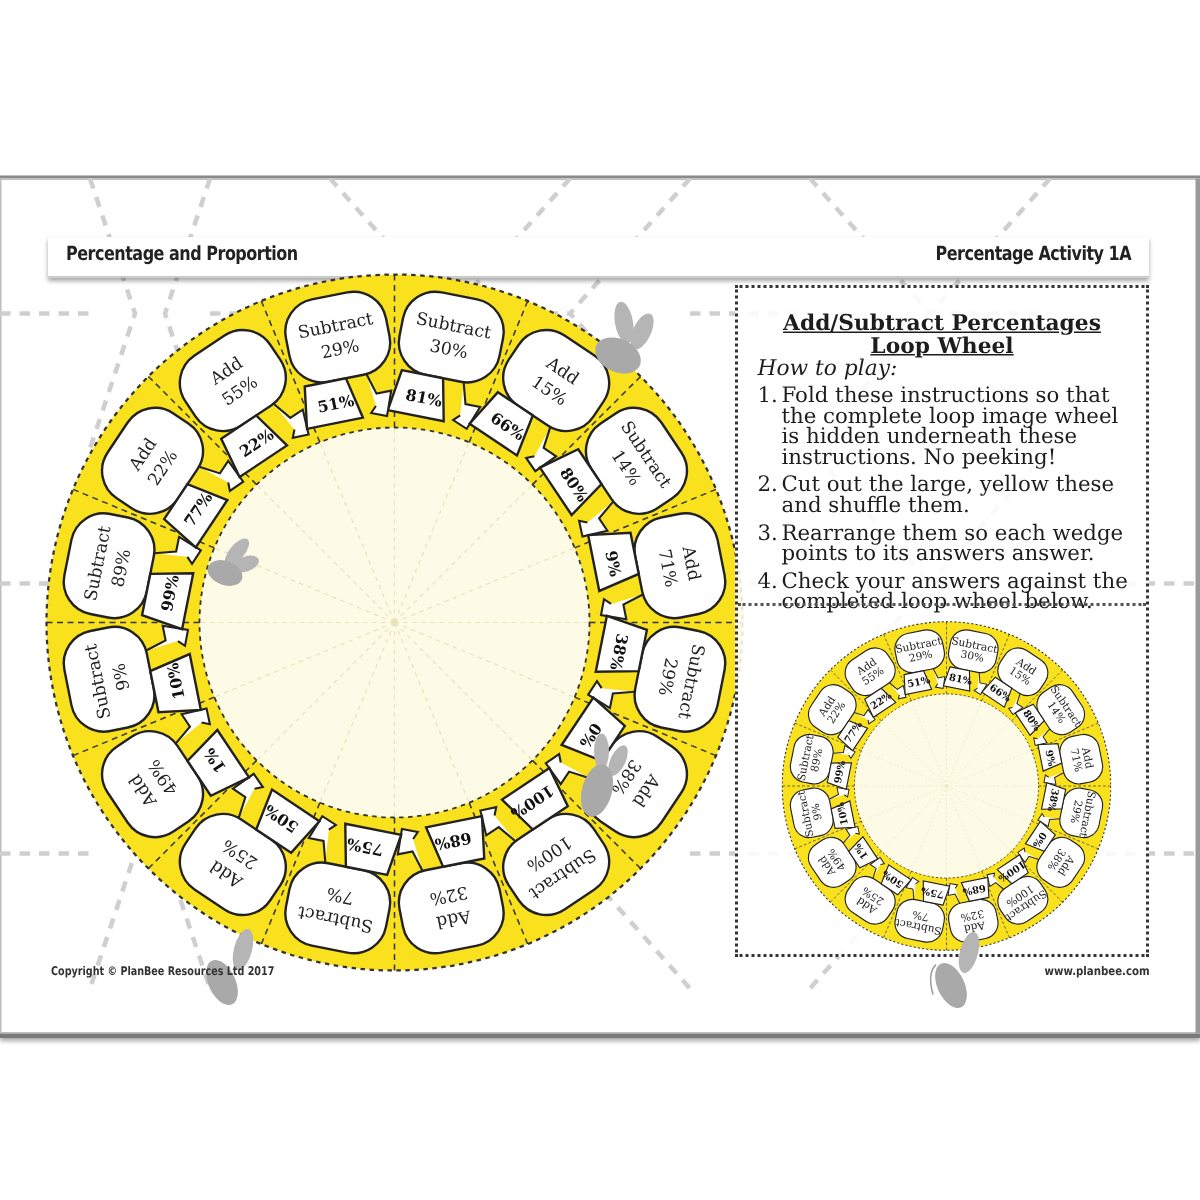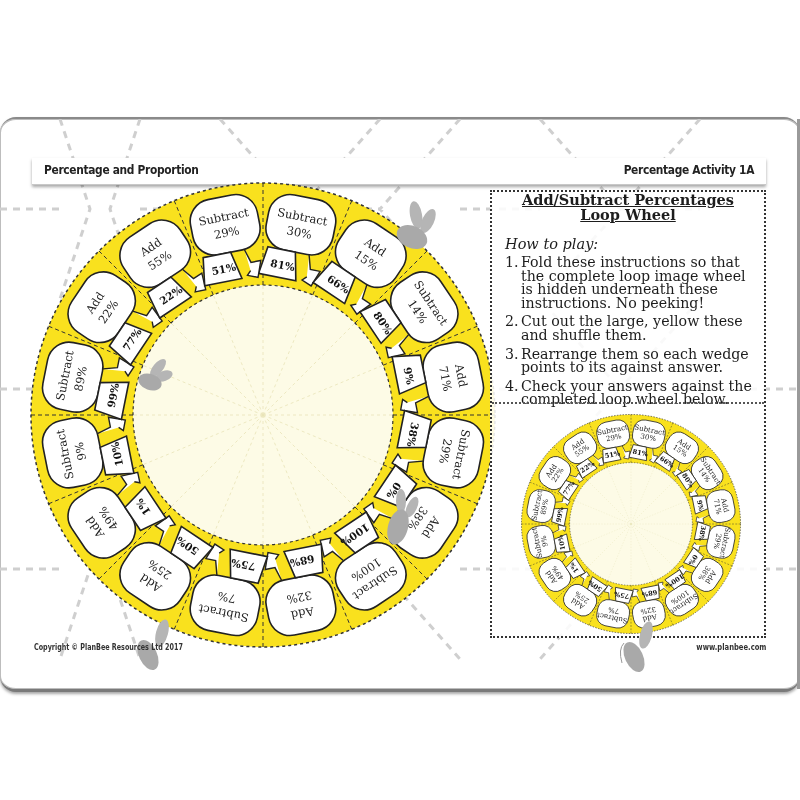--- a/index.html
+++ b/index.html
@@ -2,21 +2,20 @@
 <html><head>
 <meta charset="utf-8">
 <style>
   html, body { margin: 0; padding: 0; background: #ffffff; }
   body { width: 800px; height: 800px; position: relative; overflow: hidden; font-family: "DejaVu Serif", serif; }
   .sheet {
     position: absolute; left: 0; top: 117px; width: 800px; height: 570px;
     background: #ffffff;
     border-top: 2px solid #8a8a8a; border-bottom: 3px solid #7a7a7a;
     box-shadow: 0 2px 3px rgba(0,0,0,0.35), inset 0 0 0 1px #bdbdbd;
-    border-radius: 16px;
   }
   .sheet::before { content: ""; position: absolute; right: 0; top: 0; bottom: 0; width: 3px; background: #9a9a9a; }
   .bg-hex { position: absolute; left: 0; top: 0; width: 800px; height: 570px; }
   .title-bar {
     position: absolute; left: 32px; top: 39px; width: 734px; height: 26px;
     background: #ffffff;
     box-shadow: 0 2px 3px rgba(0,0,0,0.35);
     border-bottom: 1px solid #c8c8c8;
   }
   .title-left, .title-right {
@@ -25,23 +24,23 @@
   }
   .title-left { left: 12px; }
   .title-right { right: 12px; transform-origin: right center; }
   .wheel { position: absolute; left: 30px; top: 63px; width: 466px; height: 466px; }
   .instructions {
     position: absolute; left: 490px; top: 71px; width: 276px; height: 448px;
     border: 2px dotted #333; box-sizing: border-box; background: rgba(255,255,255,0.88);
   }
   .ins-title {
     text-align: center; font-weight: bold; font-size: 14.5px; text-decoration: underline;
-    color: #1d1d1d; margin-top: 0; line-height: 15px; padding: 0 8px;
+    color: #1d1d1d; margin-top: 16px; line-height: 15px; padding: 0 8px;
   }
-  .ins-sub { font-style: italic; font-size: 14.5px; margin: 14px 0 4px 13px; color: #1d1d1d; }
+  .ins-sub { font-style: italic; font-size: 14.5px; margin: 0 0 4px 13px; color: #1d1d1d; }
   .ins-list { margin: 0; padding: 0 8px 0 13px; list-style: none; }
   .ins-list li { display: flex; font-size: 14.2px; line-height: 13.6px; color: #1d1d1d; margin-bottom: 5px; }
   .ins-list .num { width: 16px; flex: none; }
   .ins-divider { position: absolute; left: 0; right: 0; top: 210px; border-top: 2px dotted #555; }
   .mini-wheel { position: absolute; left: 29px; top: 222px; width: 220px; height: 220px; }
   .copyright { position: absolute; left: 34px; top: 524px; font-family: "DejaVu Sans", sans-serif; font-size: 8px; font-weight: bold; color: #333; transform: scaleX(0.8); transform-origin: left center; }
   .website { position: absolute; right: 34px; top: 524px; font-family: "DejaVu Sans", sans-serif; font-size: 8px; font-weight: bold; color: #333; transform: scaleX(0.85); transform-origin: right center; }
   .bee { position: absolute; }
 </style>
 </head>
@@ -240,21 +239,21 @@
       <li>
           <span class="num">1.</span>
           <span>Fold these instructions so that the complete loop image wheel is hidden underneath these instructions. No peeking!</span>
         </li>
       <li>
           <span class="num">2.</span>
           <span>Cut out the large, yellow these and shuffle them.</span>
         </li>
       <li>
           <span class="num">3.</span>
-          <span>Rearrange them so each wedge points to its against answer.</span>
+          <span>Rearrange them so each wedge points to its answers answer.</span>
         </li>
       <li>
           <span class="num">4.</span>
           <span>Check your answers against the completed loop wheel below.</span>
         </li>
     </ol>
     <div class="ins-divider"></div>
     <svg class="mini-wheel" id="miniwheel" viewBox="-233 -233 466 466">
         <circle cx="0" cy="0" r="232" fill="#f9e11e" stroke="#333" stroke-width="1.5" stroke-dasharray="3,3"></circle>
         <circle cx="0" cy="0" r="130" fill="#fdfbe6" stroke="#333" stroke-width="1.2" stroke-dasharray="3,3"></circle>

